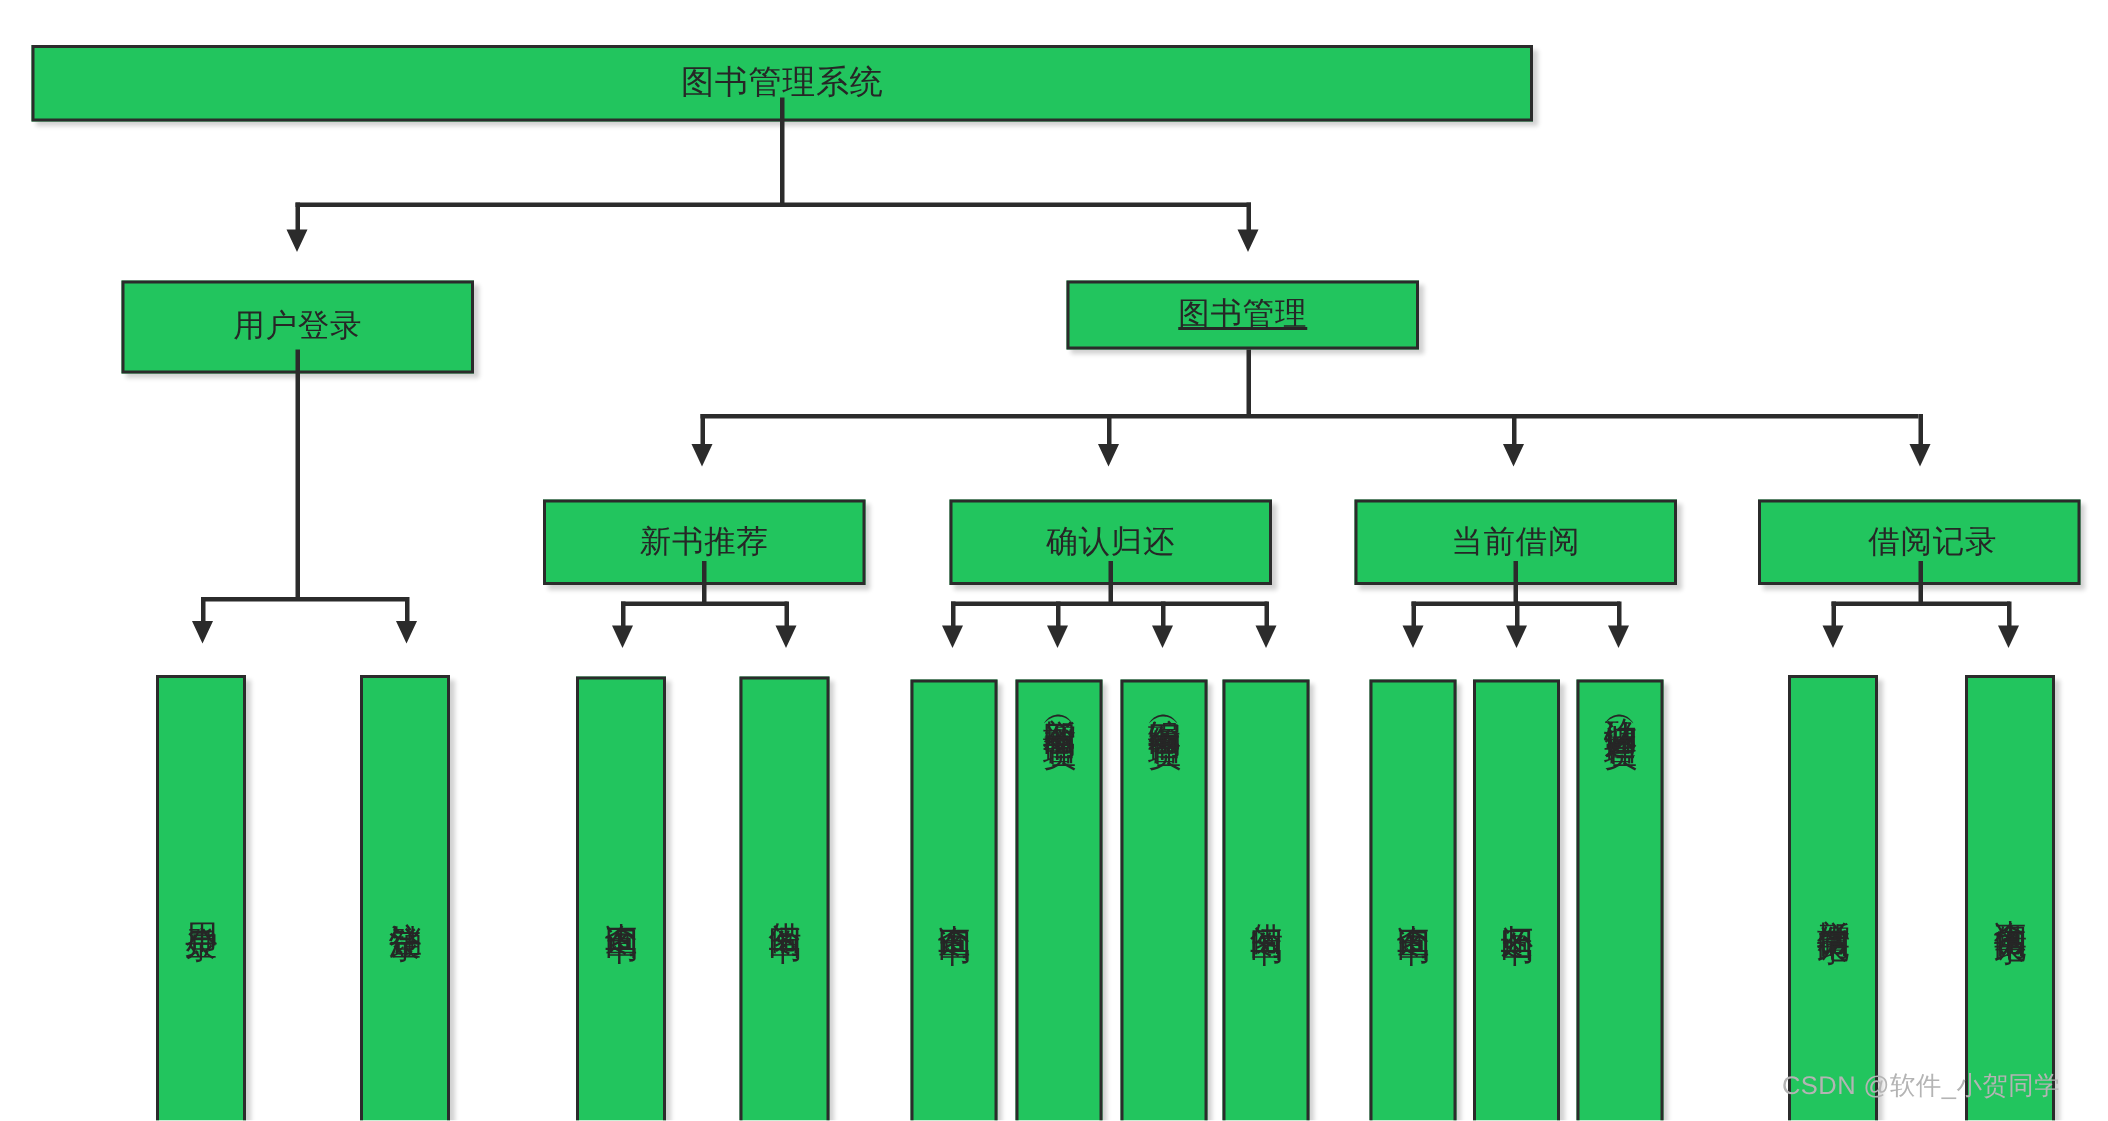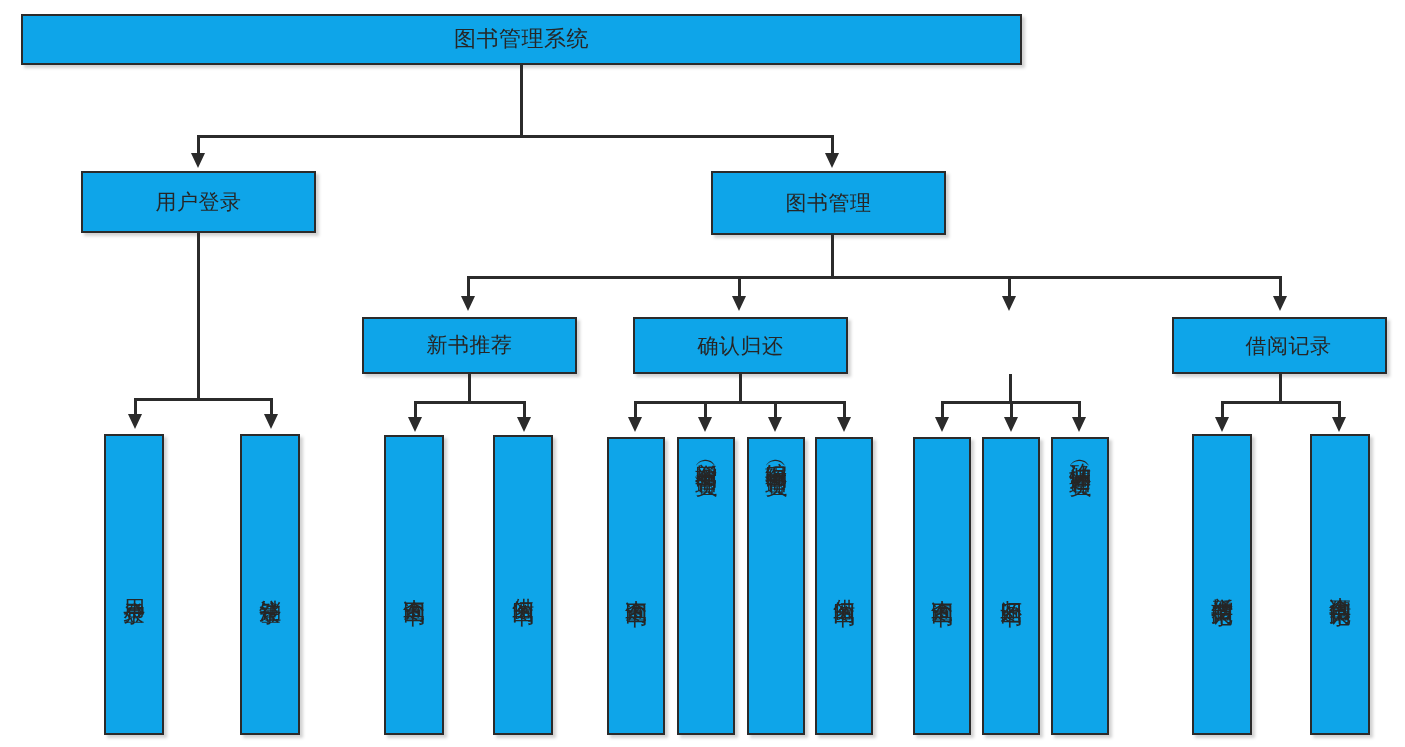--- a/index.html
+++ b/index.html
@@ -14,28 +14,29 @@
     position: relative;
     width: 1405px;
     height: 747px;
     background: #ffffff;
     overflow: hidden;
   }
   
   .node {
     position: absolute;
     box-sizing: border-box;
-    background: #0ea5e9;
+    background: #22c55e;
     border: 2.5px solid #2b2b2b;
     box-shadow: 3px 3px 3px rgba(0,0,0,0.18);
     display: flex;
     align-items: center;
     justify-content: center;
     color: #262626;
     letter-spacing: 0.5px;
+    margin-top: 16px;
   }
   .node.h {           
     font-size: 21px;
     line-height: 1.1;
     white-space: nowrap;
   }
   .node.v {           
     writing-mode: vertical-rl;
     text-orientation: upright;
     font-size: 22px;
@@ -90,21 +91,21 @@
 
   <div class="ln h" style="left:197px; top:135px; width:637px;"></div>
 
   <div class="ln v" style="left:197px; top:135px; height:20px;"></div>
   <div class="arrow" style="left:191px; top:153px;"></div>
   <div class="ln v" style="left:831px; top:135px; height:20px;"></div>
   <div class="arrow" style="left:825px; top:153px;"></div>
 
   <div class="node h" style="left:81px; top:171px; width:235px; height:62px;">用户登录</div>
 
-  <div class="node h" style="left:711px; top:171px; width:235px; height:64px;">图书管理</div>
+  <div class="node h" style="left:711px; top:171px; width:235px; height:46px;text-decoration:underline;">图书管理</div>
 
   <div class="ln v" style="left:197px; top:233px; height:167px;"></div>
   <div class="ln h" style="left:134px; top:398px; width:136px;"></div>
   <div class="ln v" style="left:134px; top:398px; height:18px;"></div>
   <div class="arrow" style="left:128px; top:414px;"></div>
   <div class="ln v" style="left:270px; top:398px; height:18px;"></div>
   <div class="arrow" style="left:264px; top:414px;"></div>
 
   <div class="ln v" style="left:831px; top:233px; height:45px;"></div>
   <div class="ln h" style="left:467px; top:276px; width:812px;"></div>
@@ -114,20 +115,21 @@
   <div class="arrow" style="left:732px; top:296px;"></div>
   <div class="ln v" style="left:1008px; top:276px; height:22px;"></div>
   <div class="arrow" style="left:1002px; top:296px;"></div>
   <div class="ln v" style="left:1279px; top:276px; height:22px;"></div>
   <div class="arrow" style="left:1273px; top:296px;"></div>
 
   <div class="node h" style="left:362px; top:317px; width:215px; height:57px;font-family:Liberation Serif, serif;">新书推荐</div>
 
   <div class="node h" style="left:633px; top:317px; width:215px; height:57px;">确认归还</div>
 
+  <div class="node h" style="left:903px; top:317px; width:215px; height:57px;">当前借阅</div>
 
   <div class="node h" style="left:1172px; top:317px; width:215px; height:57px;padding-left:18px;">借阅记录</div>
 
   <div class="ln v" style="left:468px; top:374px; height:29px;"></div>
   <div class="ln h" style="left:414px; top:401px; width:111px;"></div>
   <div class="ln v" style="left:414px; top:401px; height:18px;"></div>
   <div class="arrow" style="left:408px; top:417px;"></div>
   <div class="ln v" style="left:523px; top:401px; height:18px;"></div>
   <div class="arrow" style="left:517px; top:417px;"></div>
 
@@ -169,14 +171,15 @@
   <div class="node v top" style="left:747px; top:437px; width:58px; height:298px;">编辑图书（管理员）</div>
   <div class="node v" style="left:815px; top:437px; width:58px; height:298px;">借阅图书</div>
 
   <div class="node v" style="left:913px; top:437px; width:58px; height:298px;">查询图书</div>
   <div class="node v" style="left:982px; top:437px; width:58px; height:298px;">归还图书</div>
   <div class="node v top" style="left:1051px; top:437px; width:58px; height:298px;">确认归还（管理员）</div>
 
   <div class="node v" style="left:1192px; top:434px; width:60px; height:301px;">新增借阅记录</div>
   <div class="node v" style="left:1310px; top:434px; width:60px; height:301px;">查询借阅记录</div>
 
+  <div id="watermark">CSDN @软件_小贺同学</div>
 
 </div>
 
 </body></html>

